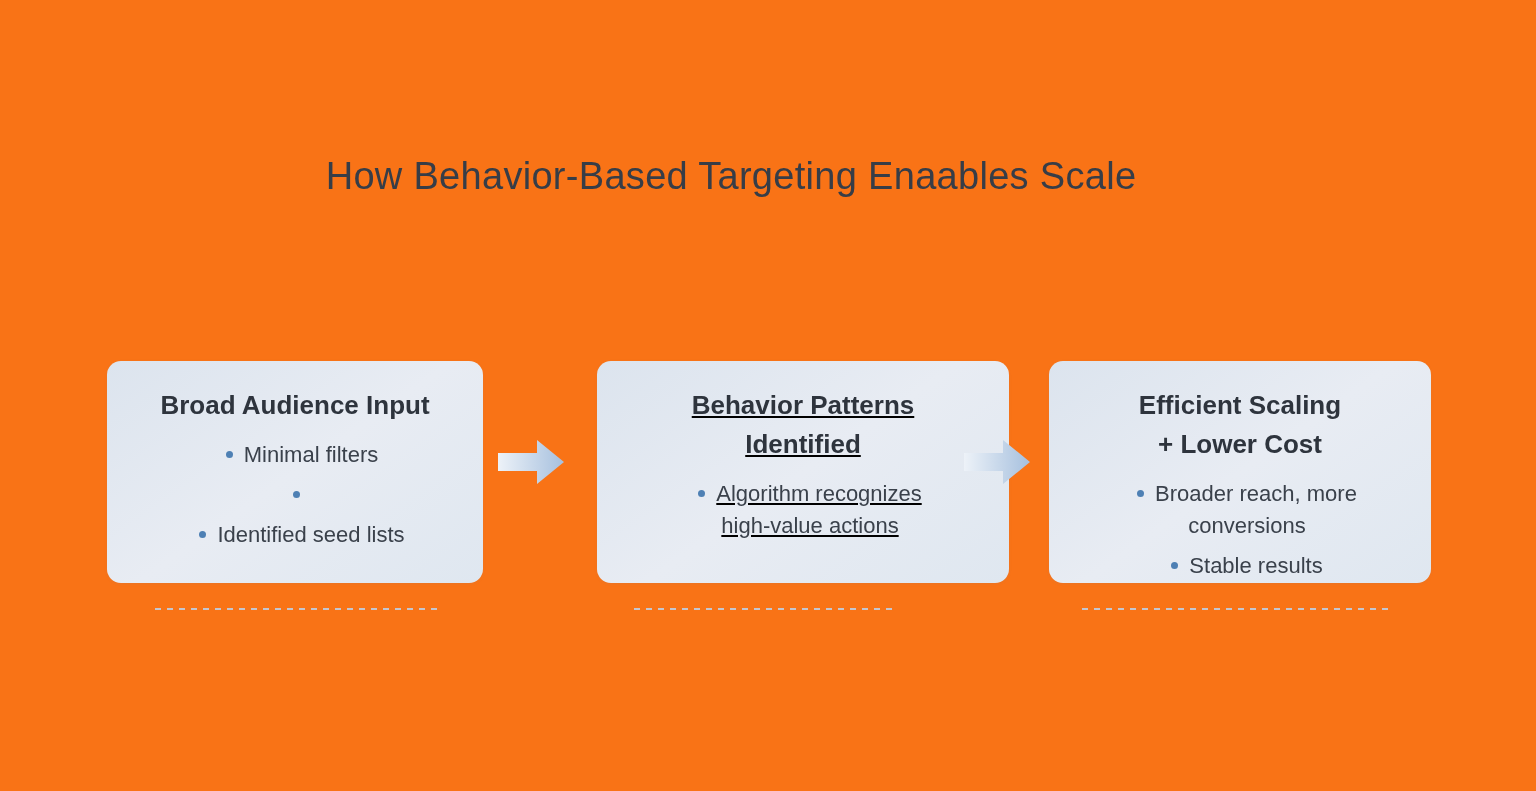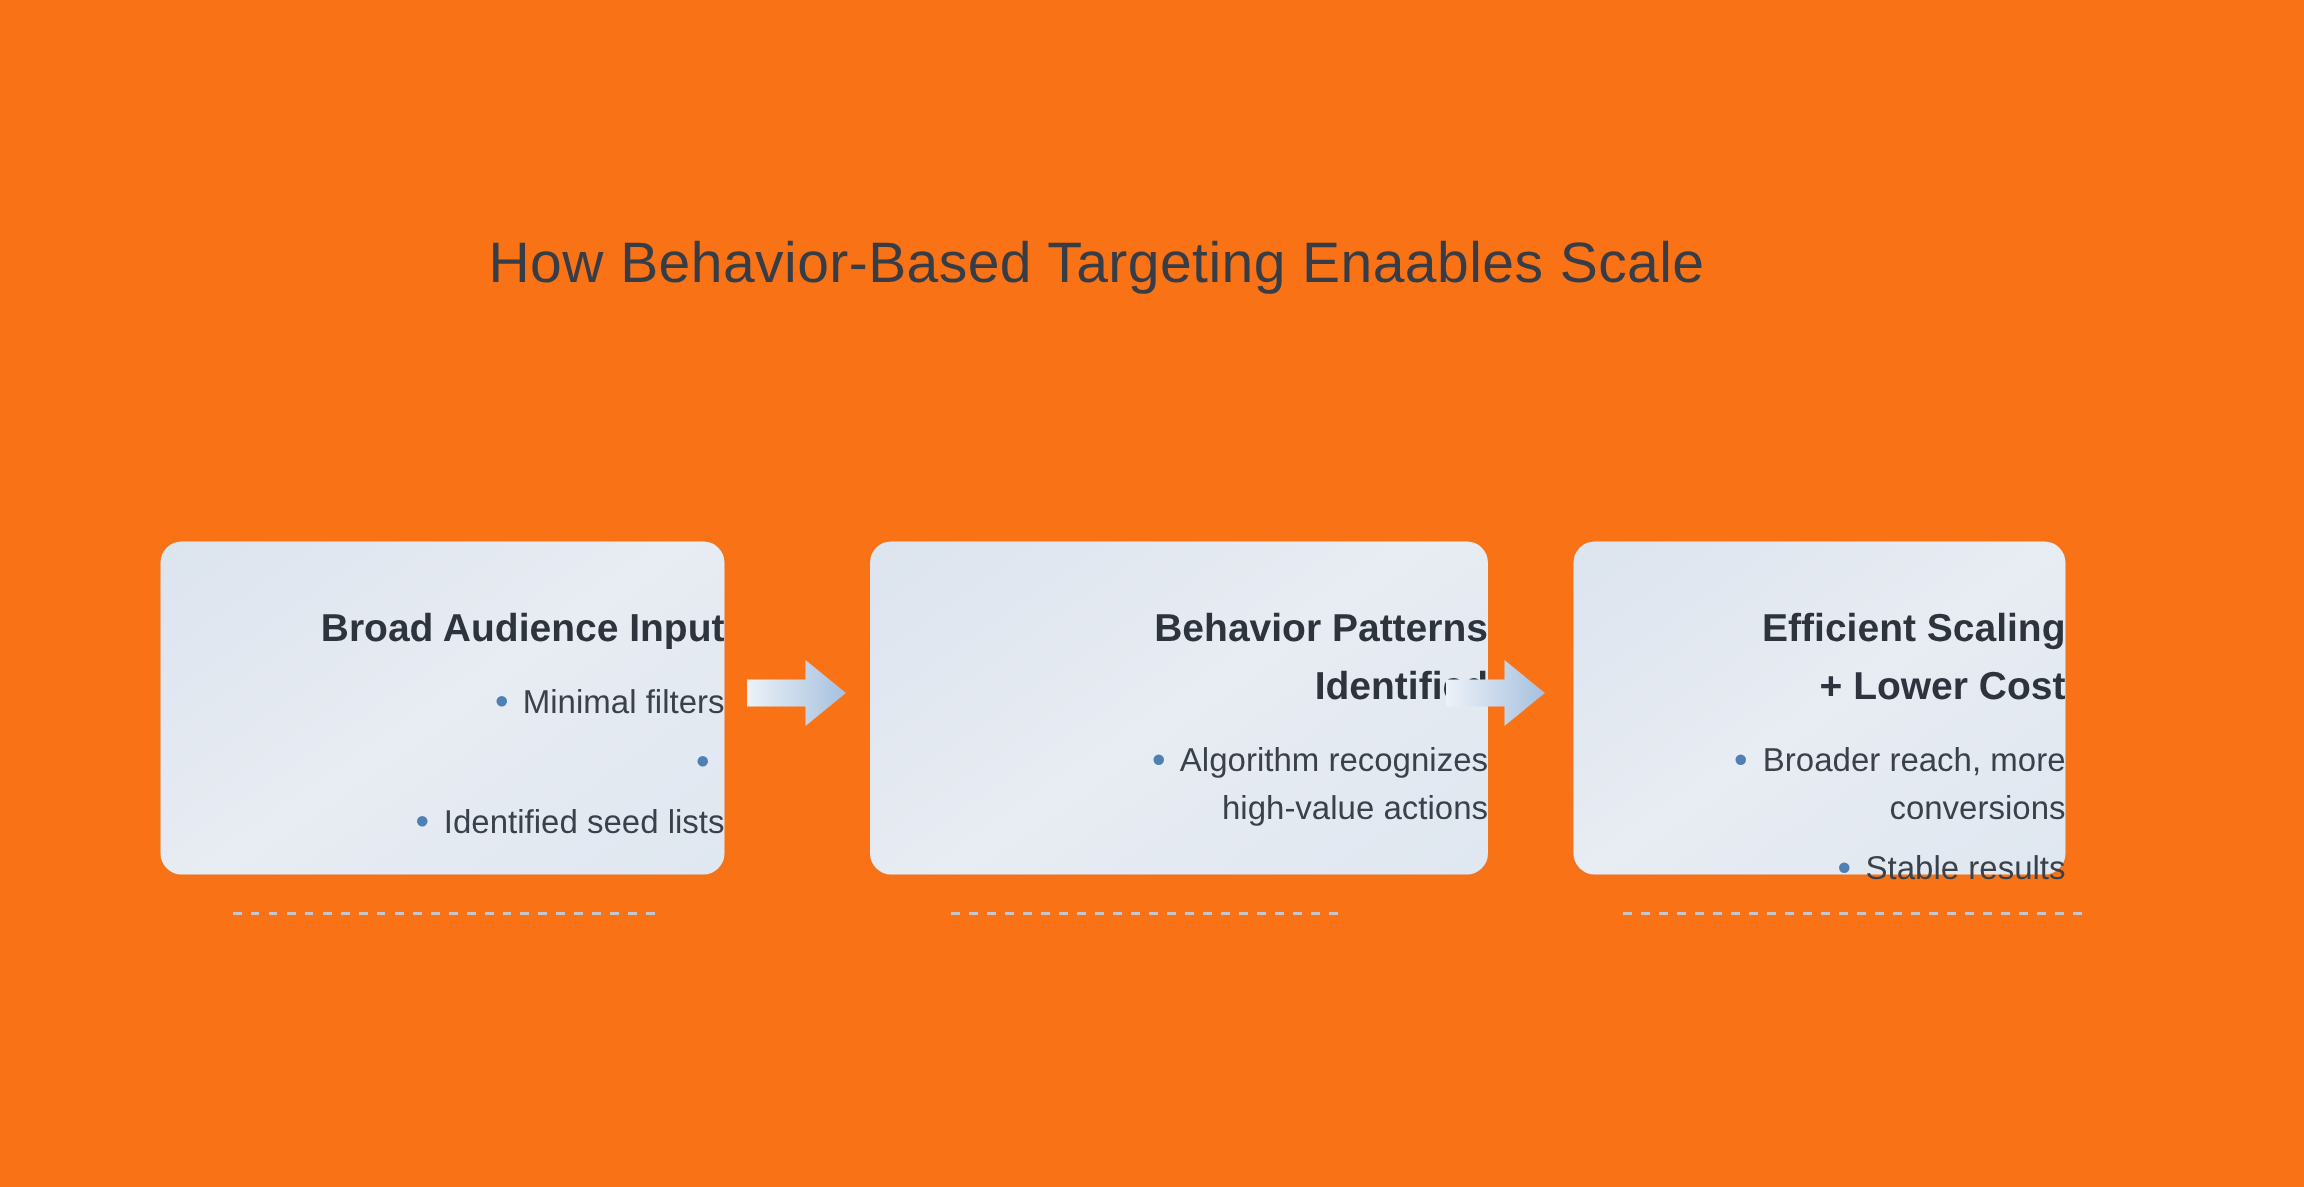--- a/index.html
+++ b/index.html
@@ -27,26 +27,26 @@
     letter-spacing: 0.3px;
     color: #373d47;
   }
   .card {
     position: absolute;
     top: 361px;
     height: 222px;
     border-radius: 14px;
     background: linear-gradient(145deg, #dce4ee 0%, #e8ecf3 50%, #dfe7f0 100%);
     box-shadow: 0 1px 3px rgba(120, 135, 160, 0.12);
-    padding-top: 38px;
-    text-align: right;
+    padding-top: 25px;
+    text-align: center;
   }
   .card-1 { left: 107px;  width: 376px; }
-  .card-2 { left: 580px;  width: 412px; }
-  .card-3 { left: 1049px; width: 328px; }
+  .card-2 { left: 597px;  width: 412px; text-decoration: underline; }
+  .card-3 { left: 1049px; width: 382px; }
   .card-title {
     font-size: 26px;
     line-height: 39px;
     font-weight: 600;
     color: #2e343d;
   }
   .bullets {
     list-style: none;
     margin-top: 14px;
     margin-left: 14px;

